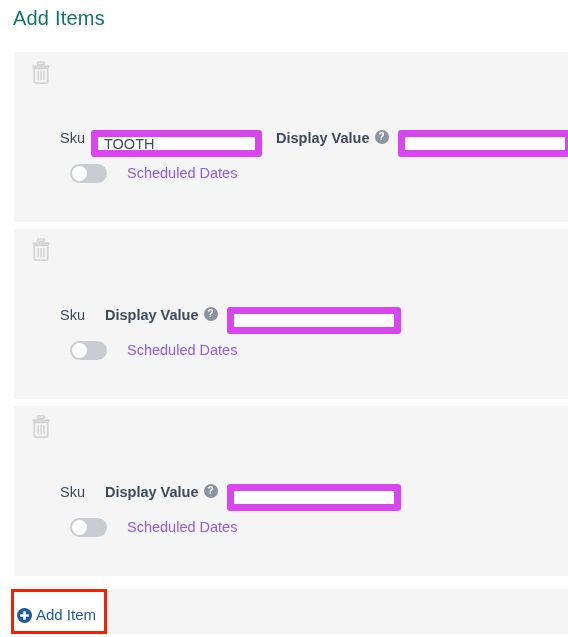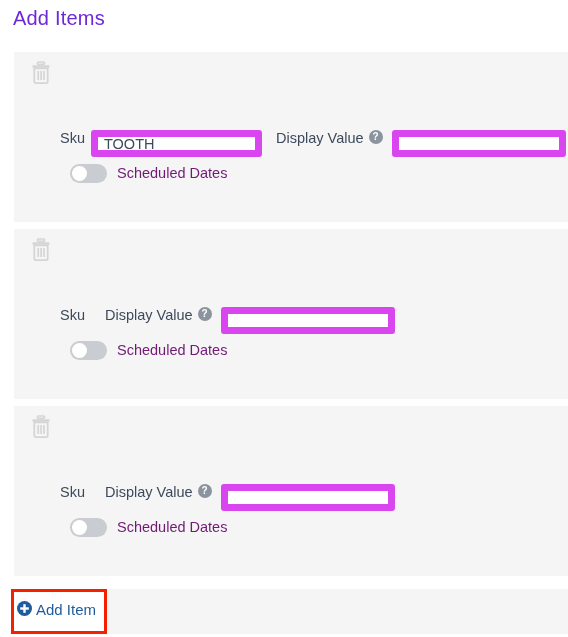--- a/index.html
+++ b/index.html
@@ -18,21 +18,21 @@
     background: #ffffff;
   }
 
   
   .page-title {
     position: absolute;
     left: 13px;
     top: 4px;
     font-size: 20px;
     font-weight: 400;
-    color: #6d28d9;
+    color: #0f766e;
     letter-spacing: 0.2px;
     line-height: 28px;
     white-space: nowrap;
   }
 
   
   .items-wrap {
     position: absolute;
     left: 14px;
     top: 52px;
@@ -90,20 +90,21 @@
     padding: 0 6px;
     outline: none;
   }
 
   .input-sku { width: 171px; }
   .input-display { width: 174px; }
 
   .label-display {
     margin-left: 14px;
     margin-right: 5px;
+    font-weight: bold;
   }
 
   .help-icon {
     width: 14px;
     height: 14px;
     border-radius: 50%;
     background: #8b949e;
     color: #ffffff;
     font-size: 10px;
     font-weight: bold;
@@ -140,23 +141,23 @@
     position: absolute;
     left: 2px;
     top: 2px;
     width: 15px;
     height: 15px;
     border-radius: 50%;
     background: #ffffff;
   }
 
   .toggle-label {
-    margin-left: 10px;
+    margin-left: 20px;
     font-size: 14.5px;
-    color: #701a75;
+    color: #8b5cf6;
     white-space: nowrap;
   }
 
   
   .add-annotation {
     position: absolute;
     left: 11px;
     top: 589px;
     width: 96px;
     height: 45px;
@@ -164,21 +165,21 @@
     background: #ffffff;
     box-sizing: border-box;
   }
 
   .add-item-btn {
     position: absolute;
     left: 17px;
     top: 601px;
     height: 22px;
     display: flex;
-    align-items: flex-start;
+    align-items: flex-end;
     cursor: pointer;
     background: transparent;
     border: none;
     padding: 0;
   }
 
   .plus-icon {
     width: 15px;
     height: 15px;
     flex: 0 0 auto;

